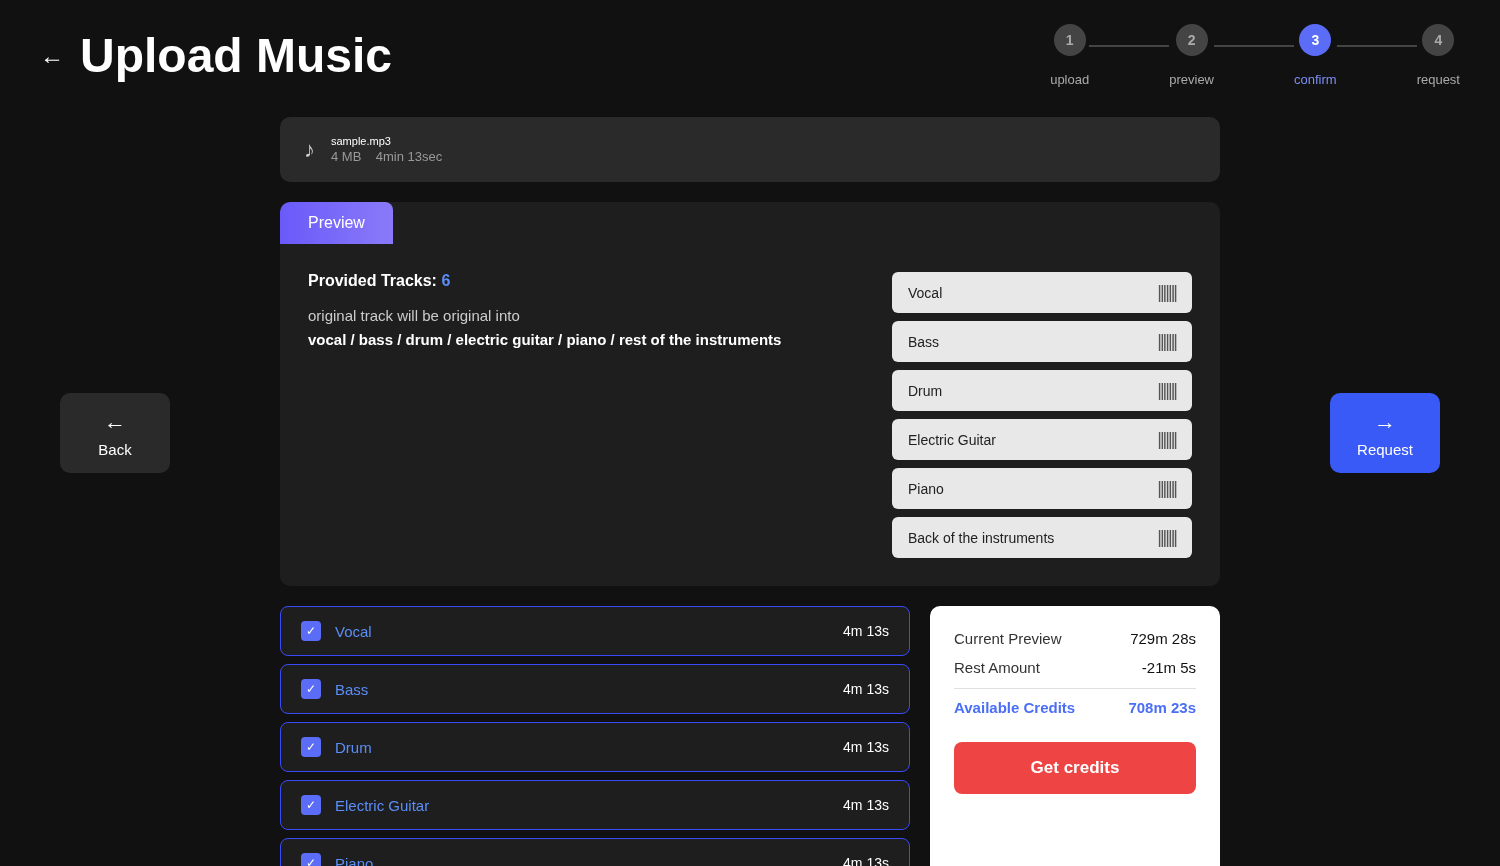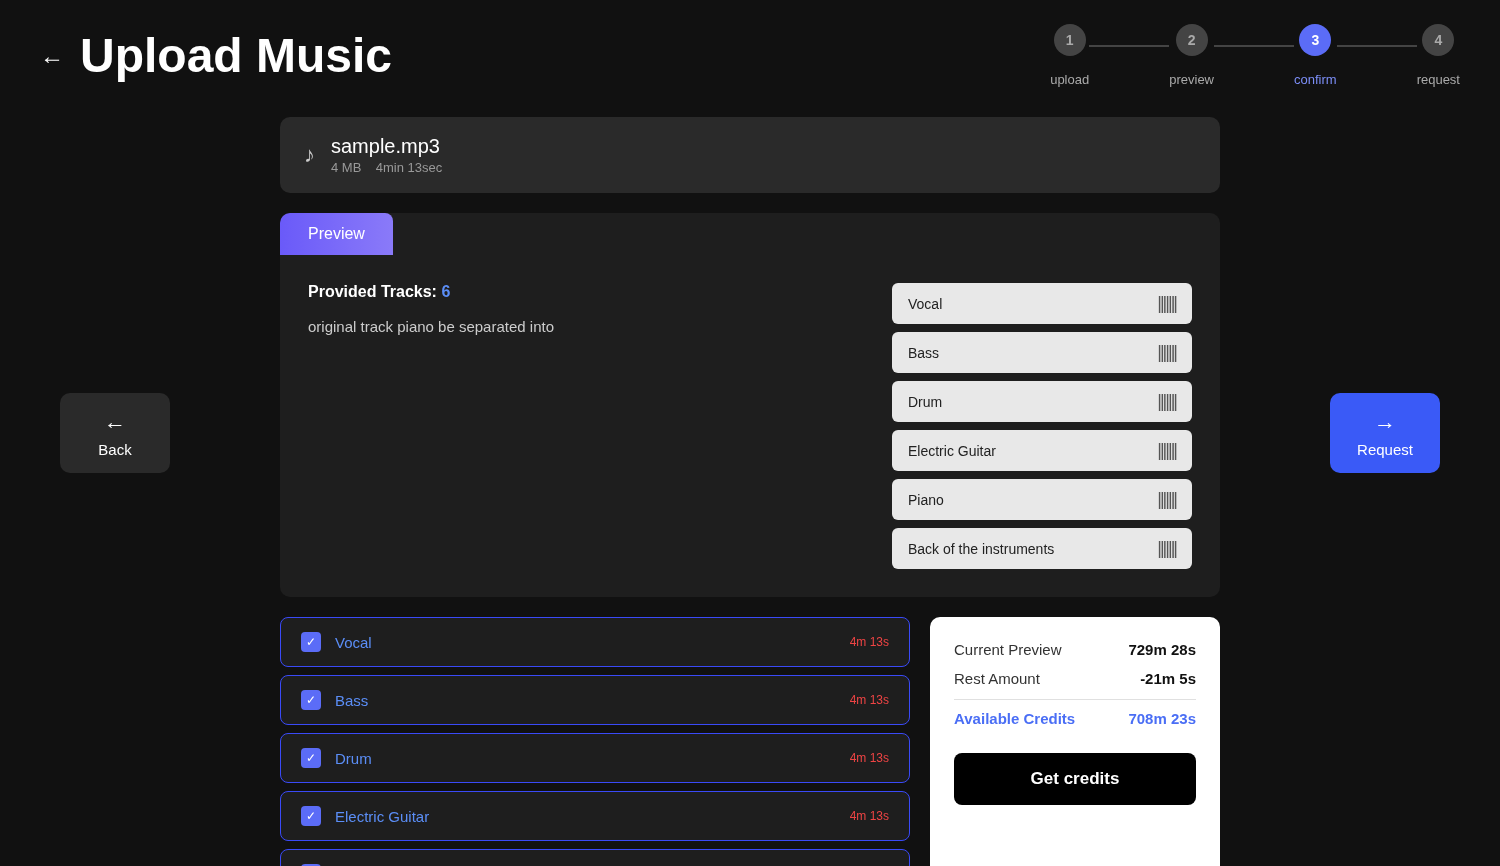--- a/index.html
+++ b/index.html
@@ -92,21 +92,21 @@
       display: flex;
       align-items: center;
       gap: 16px;
       margin-bottom: 20px;
     }
     .music-icon {
       font-size: 22px;
       color: #ccc;
     }
     .file-info .file-name {
-      font-size: 20px;
+      font-size: 11px;
       font-weight: 500;
       color: #fff;
     }
     .file-info .file-meta {
       font-size: 13px;
       color: #999;
       margin-top: 2px;
     }
 
     
@@ -205,22 +205,22 @@
       font-size: 12px;
       flex-shrink: 0;
     }
     .track-name {
       font-size: 15px;
       color: #5b8ef7;
       font-weight: 500;
       flex: 1;
     }
     .track-duration {
-      font-size: 12px;
-      color: #ef4444;
+      font-size: 14px;
+      color: #ffffff;
     }
 
     
     .credits-card {
       background: #fff;
       color: #111;
       border-radius: 10px;
       padding: 24px;
       min-width: 280px;
       width: 290px;
@@ -230,42 +230,42 @@
       justify-content: space-between;
       margin-bottom: 12px;
       font-size: 15px;
     }
     .credits-row .label {
       color: #333;
       font-weight: 500;
     }
     .credits-row .value {
       color: #111;
-      font-weight: 700;
+      font-weight: 400;
     }
     .credits-row .value.negative {
       color: #111;
       margin-left: 19px;
     }
     .credits-row .label.blue {
       color: #4a6ef5;
       font-weight: 600;
     }
     .credits-row .value.blue {
       color: #4a6ef5;
       font-weight: 600;
     }
     .divider {
       height: 1px;
       background: #e0e0e0;
       margin: 10px 0;
     }
     .get-credits-btn {
       width: 100%;
-      background: #000000;
+      background: #ef4444;
       color: #fff;
       border: none;
       border-radius: 8px;
       padding: 16px;
       font-size: 17px;
       font-weight: 600;
       cursor: pointer;
       margin-top: 14px;
     }
 
@@ -360,21 +360,22 @@
 
   <div class="preview-card">
     <div class="preview-tab">Preview</div>
     <div class="preview-body">
       <div class="preview-left">
         <div class="provided-tracks">
           <span>Provided Tracks:</span>
           <span class="count">6</span>
         </div>
         <div class="track-desc">
-          <span>original track piano be separated into</span><br>
+          <span>original track will be original into</span><br>
+          <span class="bold">vocal / bass / drum / electric guitar / piano / rest of the instruments</span>
         </div>
       </div>
       <div class="preview-right">
         <div class="track-bar">
           <span>Vocal</span>
           <span class="waveform-icon">|||||||</span>
         </div>
         <div class="track-bar">
           <span>Bass</span>
           <span class="waveform-icon">|||||||</span>

